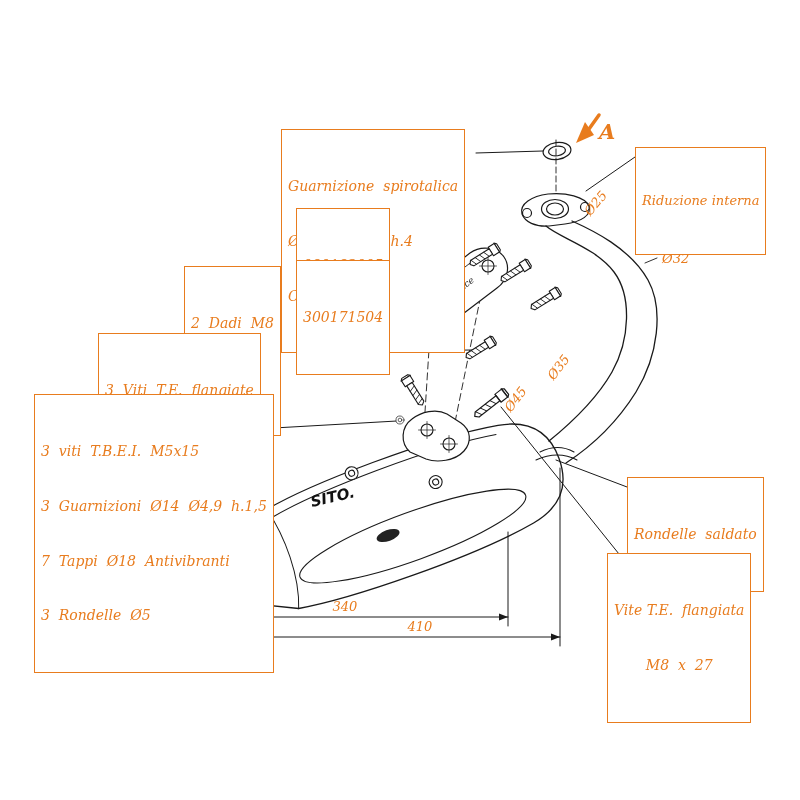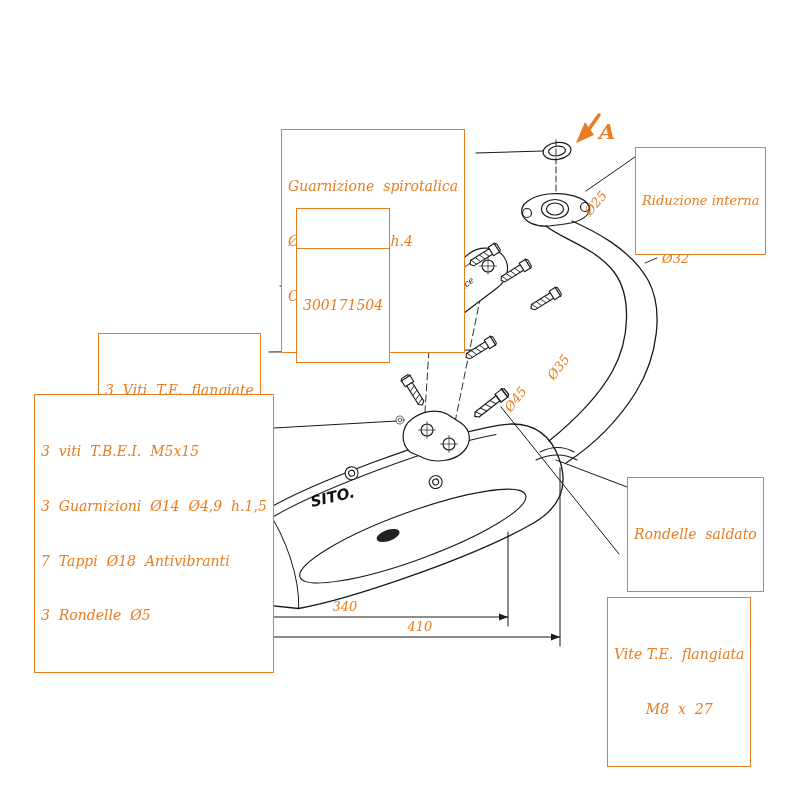--- a/index.html
+++ b/index.html
@@ -190,39 +190,43 @@
   </div>
 
   <div class="callout center" style="left:635px; top:147px; font-size:13px;">
     <span>Riduzione interna</span>
   </div>
 
   <div class="callout center" style="left:296px; top:208px;">
     <span>080182005</span>
   </div>
 
-  <div class="callout center" style="left:296px; top:248px;">
+  <div class="callout center" style="left:296px; top:260px;">
     <span>300171504</span>
   </div>
 
+  <div class="callout center" style="left:184px; top:266px;">
+    <span>2  Dadi  M8</span>
+    <span>flangiati</span>
+  </div>
 
   <div class="callout center" style="left:98px; top:333px;">
     <span>3  Viti  T.E.  flangiate</span>
     <span>M8  x  25</span>
   </div>
 
   <div class="callout" style="left:34px; top:394px;font-style:italic;">
     <span>3  viti  T.B.E.I.  M5x15</span>
     <span>3  Guarnizioni  Ø14  Ø4,9  h.1,5</span>
     <span>7  Tappi  Ø18  Antivibranti</span>
     <span>3  Rondelle  Ø5</span>
   </div>
 
   <div class="callout center" style="left:627px; top:477px;">
     <span>Rondelle  saldato</span>
   </div>
 
-  <div class="callout center" style="left:607px; top:553px;margin-top:44px;">
+  <div class="callout center" style="left:607px; top:553px;">
     <span>Vite T.E.  flangiata</span>
     <span>M8  x  27</span>
   </div>
 
 </div>
 
 </body></html>

